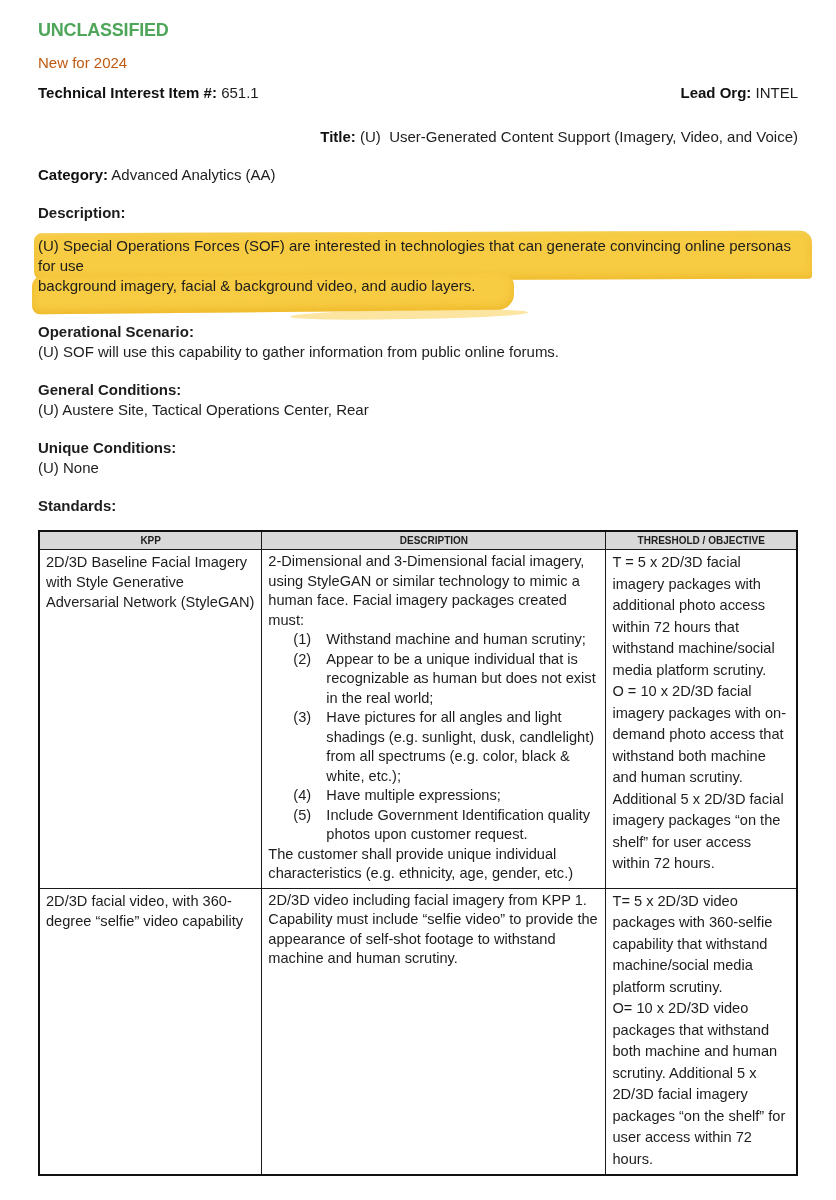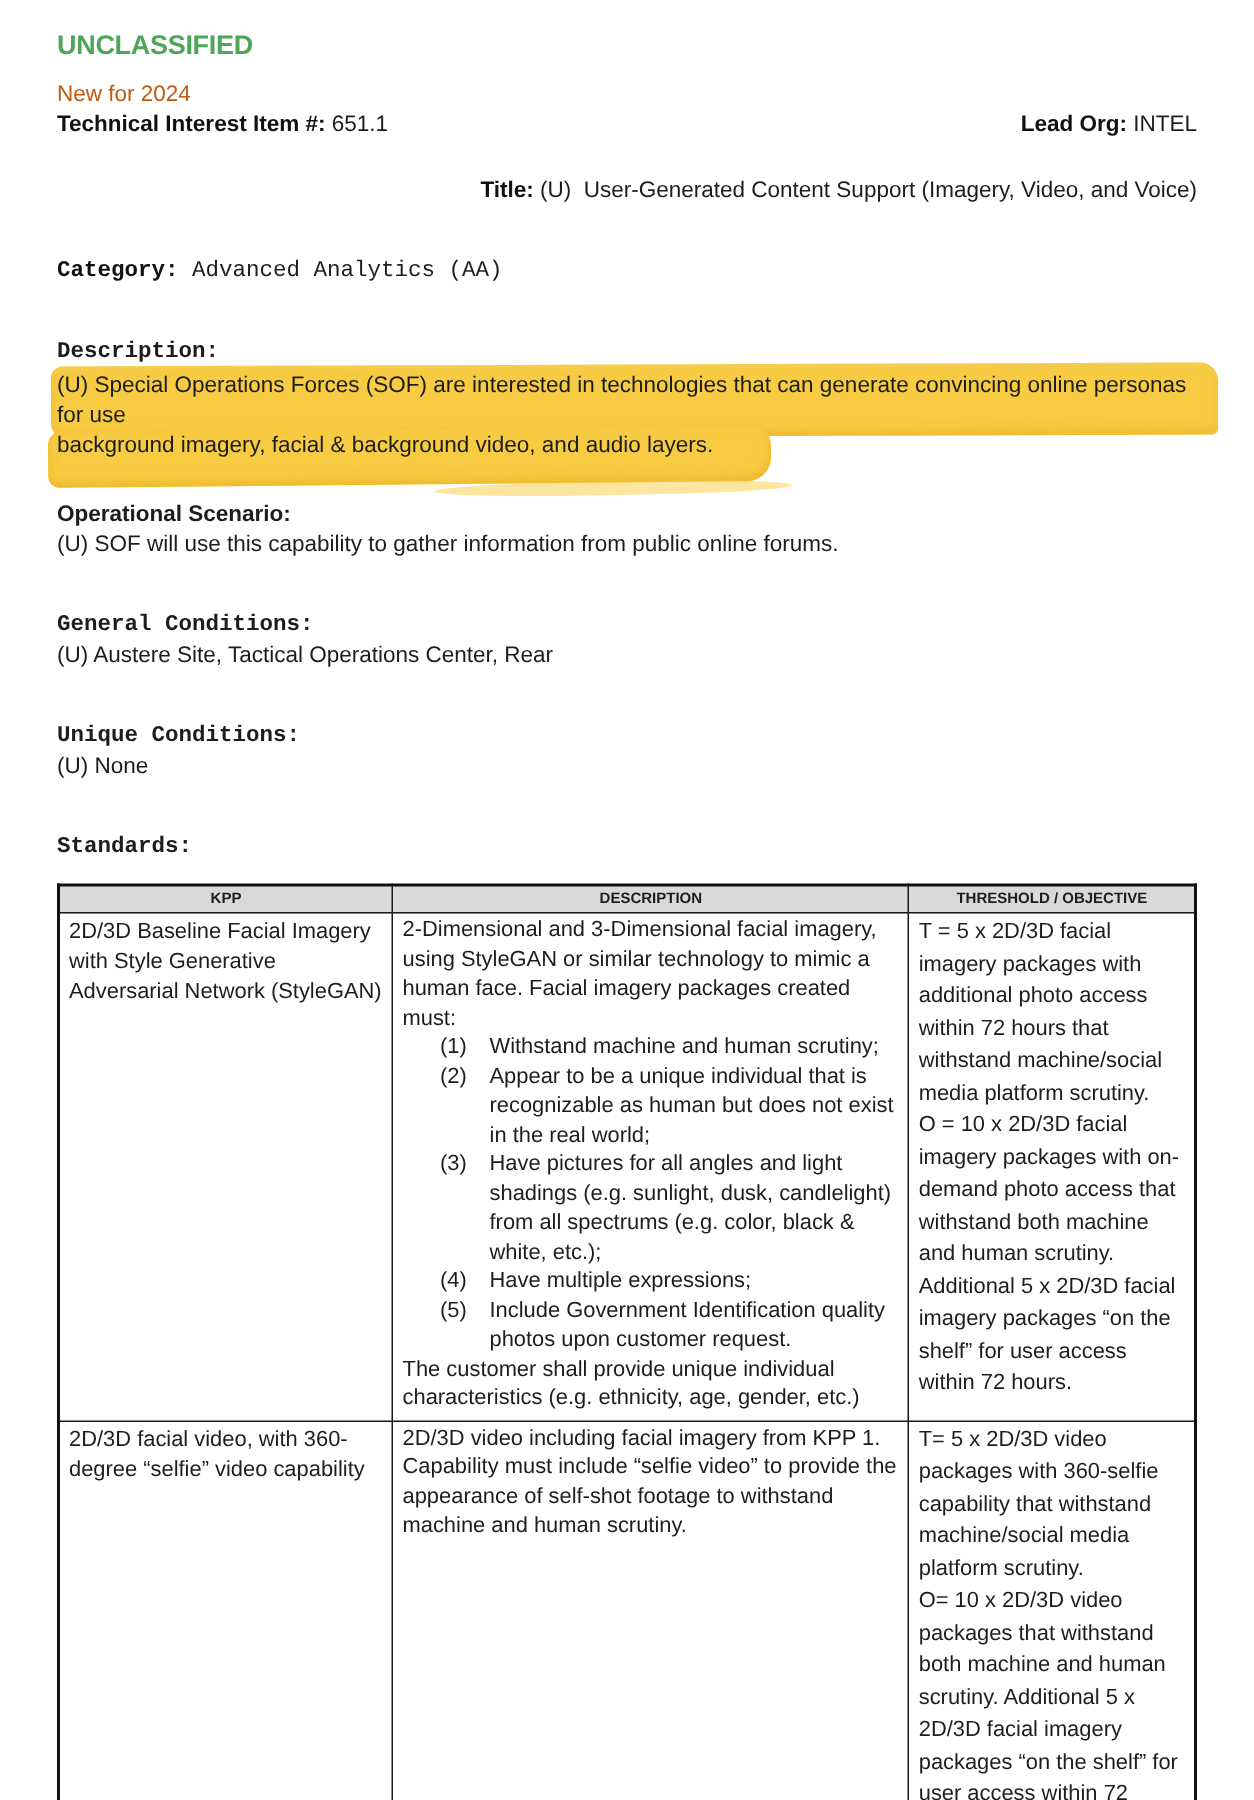--- a/index.html
+++ b/index.html
@@ -12,31 +12,31 @@
   .banner{
     text-align:left;font-weight:bold;font-size:18px;letter-spacing:-0.2px;
     color:var(--classification-green,#4FA65A);
   }
   .banner-top{padding-top:20px;}
   .new-banner{
     margin-top:13px;font-weight:normal;font-size:15px;
     color:var(--new-banner-orange,#C05A11);
   }
   .item-row{
-    margin-top:2px;display:flex;justify-content:space-between;align-items:baseline;
+    margin-top:12px;display:flex;justify-content:space-between;align-items:baseline;
     font-size:15px;line-height:20px;
   }
   b.lbl{font-weight:bold;color:#111;}
   .line{font-size:15px;line-height:20px;}
   .mt-title{margin-top:24px;text-align:right;}
-  .mt-sec{margin-top:34px;font-family:Liberation Mono, monospace;}
+  .mt-sec{margin-top:18px;}
   .heading{font-weight:bold;font-size:15px;line-height:20px;}
   .prewrap{white-space:pre-wrap;}
   
-  .desc-body{position:relative;margin-top:2px;}
+  .desc-body{position:relative;margin-top:13px;}
   .desc-lines{position:relative;z-index:2;font-size:15px;line-height:20px;}
   .hl{position:absolute;z-index:1;background:var(--highlight-yellow,#F7CB42);}
   .hl-a{
     left:-4px;top:-4px;width:778px;height:48px;
     border-radius:8px 12px 4px 10px;transform:rotate(-0.2deg);
     box-shadow:inset 0 -3px 7px rgba(231,172,25,.55), inset 0 2px 4px rgba(250,220,110,.5);
   }
   .hl-b{
     left:-6px;top:38px;width:482px;height:38px;
     border-radius:10px 14px 16px 8px;transform:rotate(-0.55deg);

